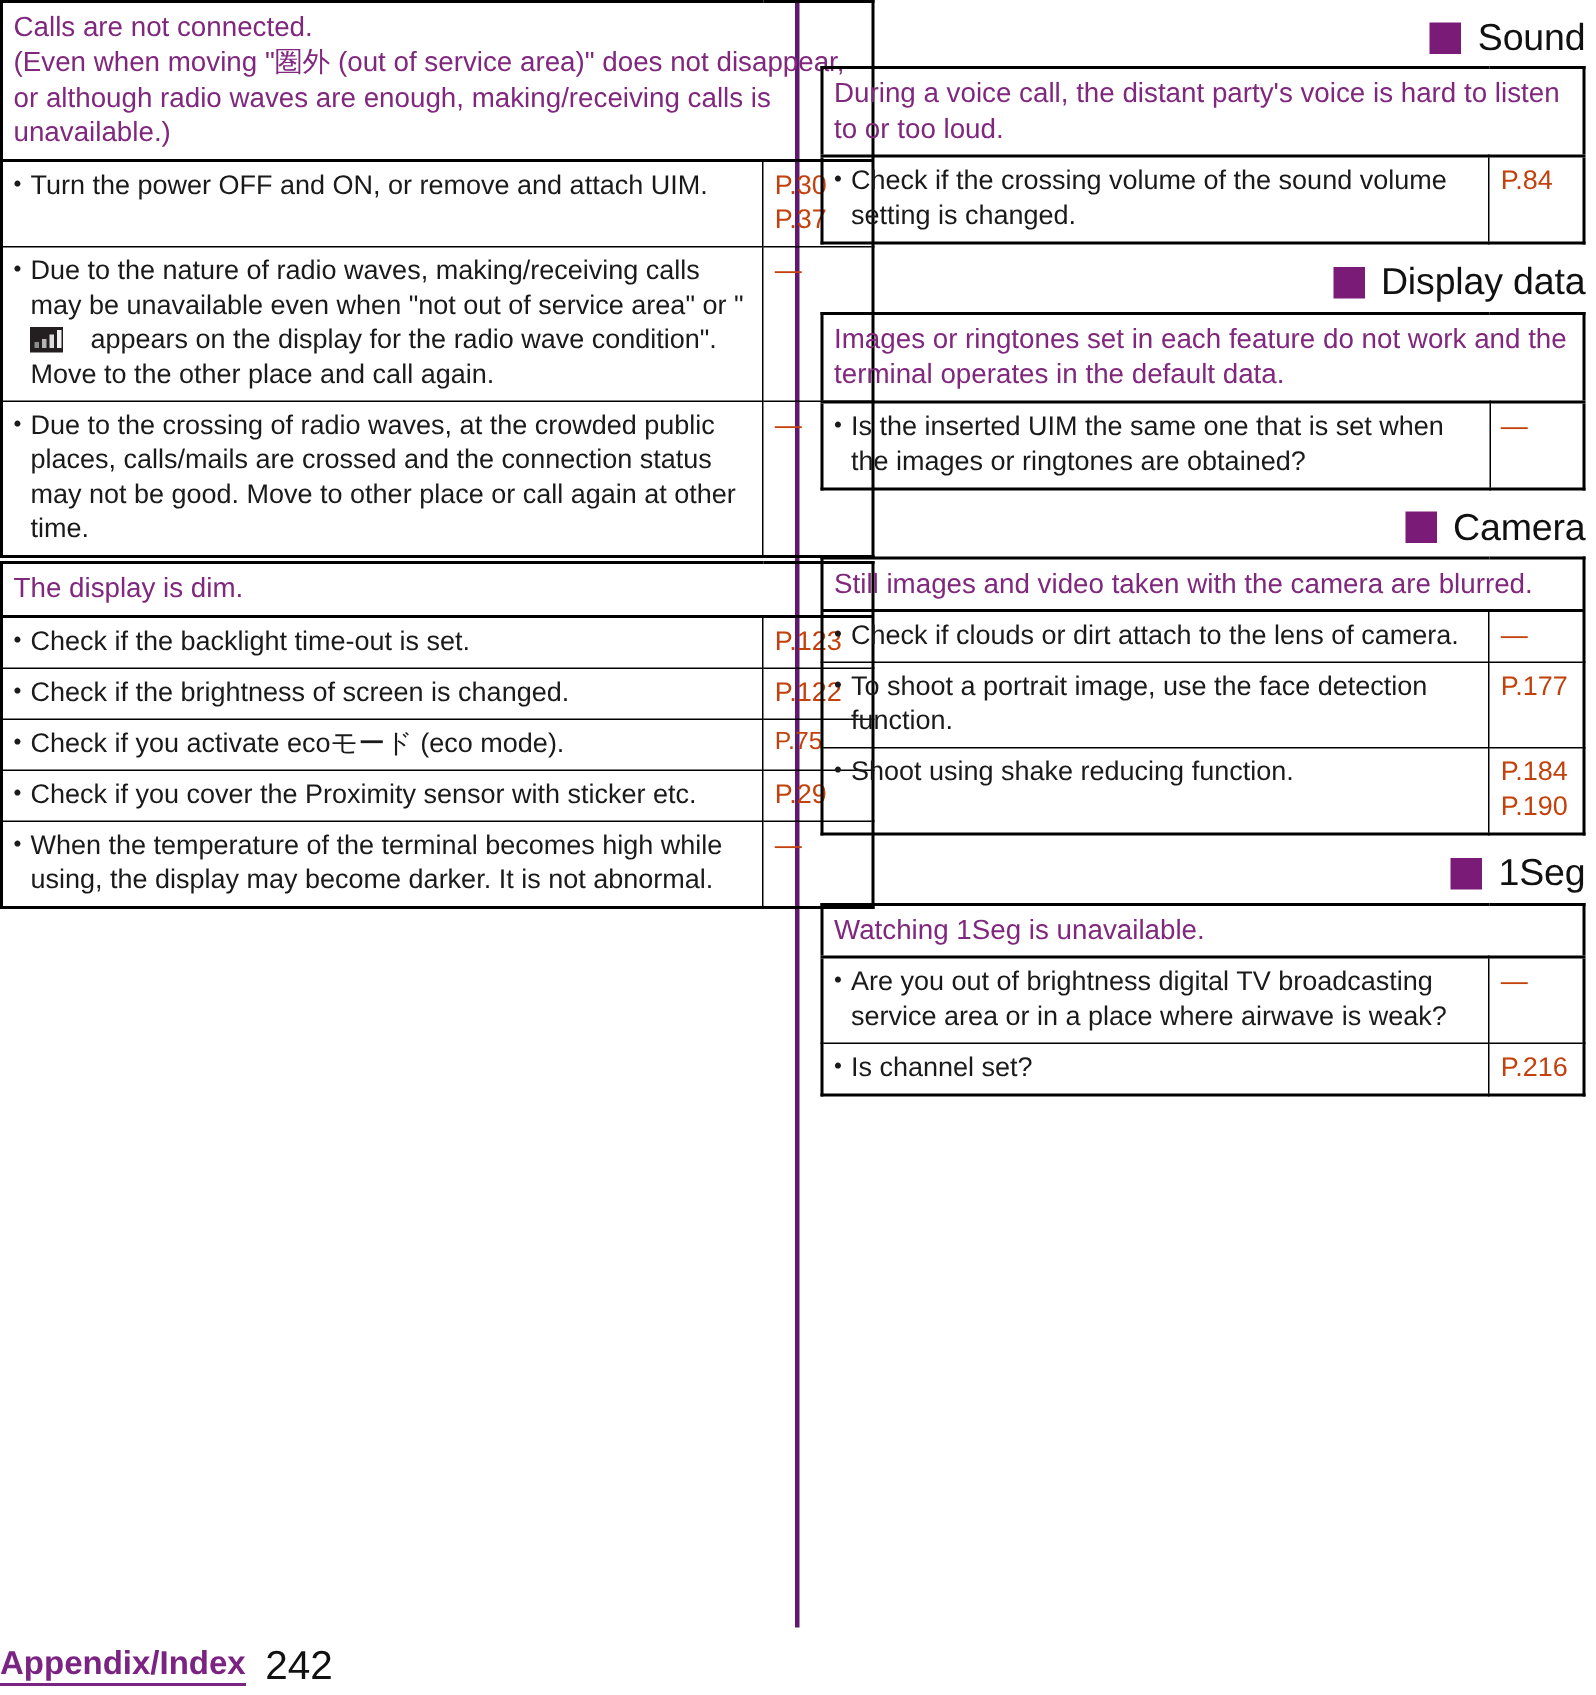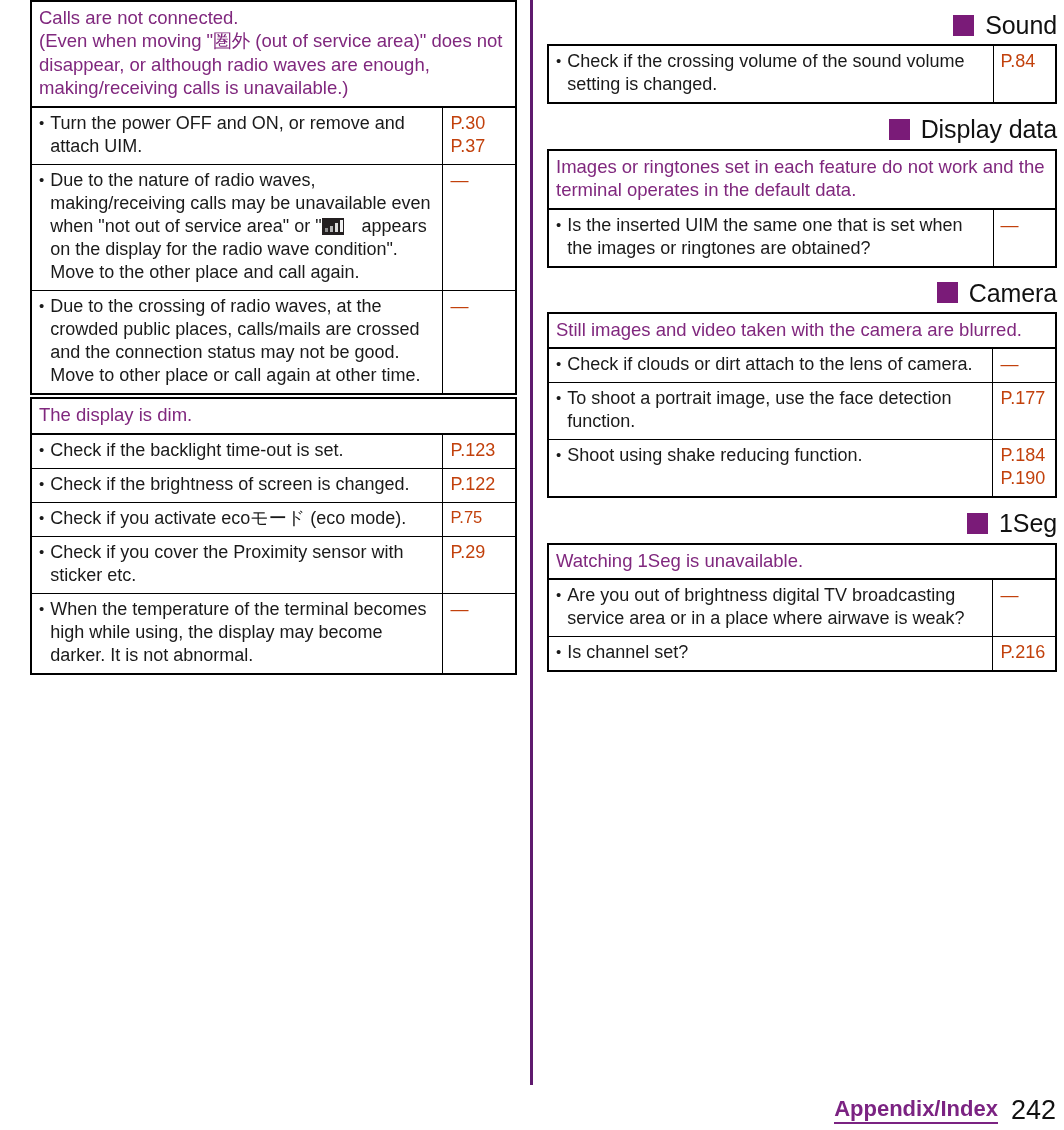--- a/index.html
+++ b/index.html
@@ -23,21 +23,21 @@
     left: 530px;
     top: 0px;
     width: 3px;
     height: 1085px;
     background: #5f1a6e;
   }
   .col {
     position: absolute;
     top: 0;
   }
-  .col-left  { left: 0px;   width: 517px; padding-left: 30px; }
+  .col-left  { left: 0px;   width: 583px; }
   .col-right { left: 547px; width: 510px; }
 
   
   .section-head {
     display: flex;
     align-items: center;
     gap: 11px;
     margin: 12px 0 6px 0;
     justify-content: flex-end;
   }
@@ -122,21 +122,21 @@
   .sig i:nth-child(4) { left: 18px; height: 12px; background: #f2f2f2; }
 
   
   .footer {
     position: absolute;
     left: 0; right: 0;
     bottom: 6px;
     height: 40px;
     display: flex;
     align-items: flex-end;
-    justify-content: flex-end;
+    justify-content: flex-start;
     padding-right: 8px;
     gap: 13px;
   }
   .footer .chapter {
     font-size: 22px;
     font-weight: bold;
     color: #7b2382;
     border-bottom: 2.5px solid #7b2382;
     padding-bottom: 1px;
     line-height: 1.1;
@@ -264,20 +264,25 @@
         <div class="section-head">
           <span class="sq"></span>
           <span class="label">Sound</span>
         </div>
         <table class="tbl">
           <colgroup>
             <col>
             <col style="width:63px">
           </colgroup>
           <tbody>
+            <tr class="hdr">
+              <td colspan="2">
+                <div>During a voice call, the distant party's voice is hard to listen to or too loud.</div>
+              </td>
+            </tr>
             <tr>
               <td class="item-cell">
                 <div class="bullet-row">
                   <span class="dot">•</span>
                   <span class="txt"><span>Check if the crossing volume of the sound volume setting is changed.</span></span>
                 </div>
               </td>
               <td class="ref-cell">P.84</td>
             </tr>
           </tbody>

